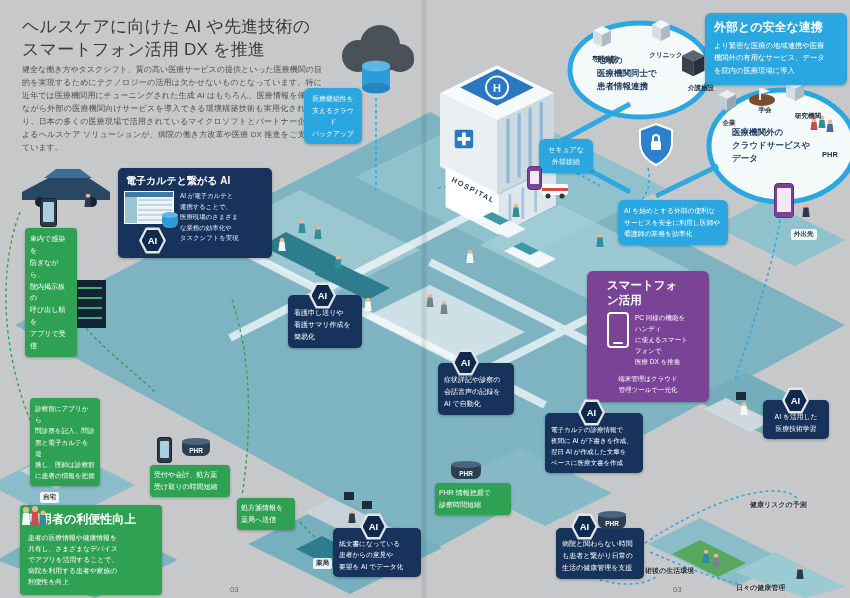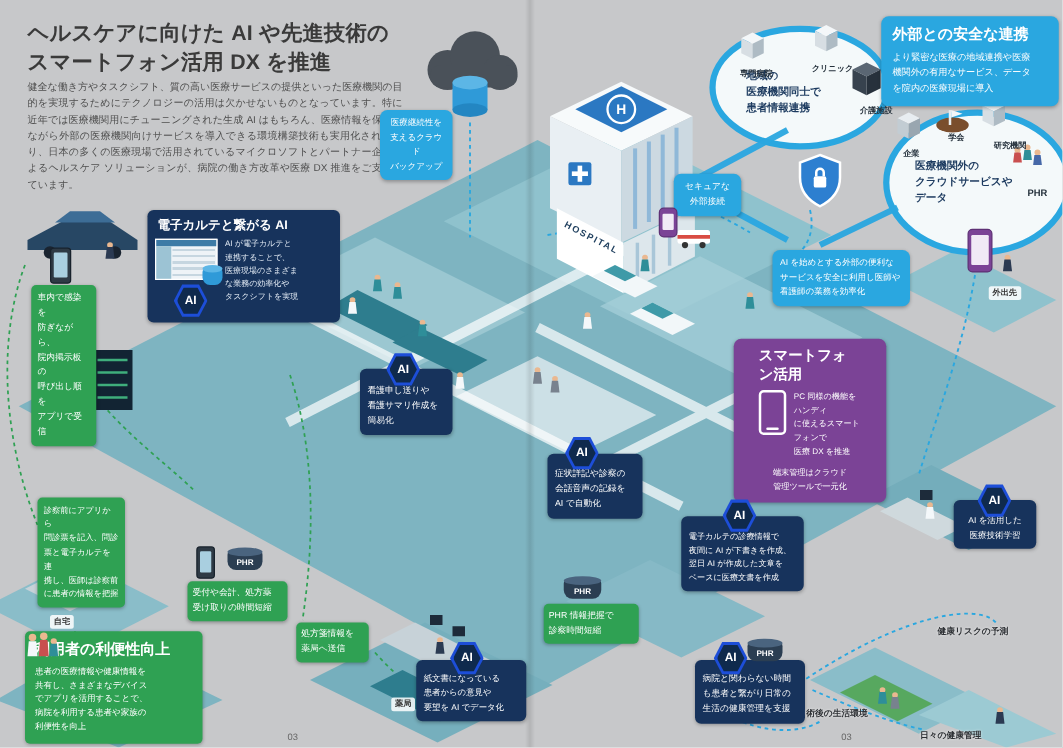--- a/index.html
+++ b/index.html
@@ -1,31 +1,31 @@
 <!DOCTYPE html>
 <html><head>
 <meta charset="utf-8">
 <style>
   html,body{margin:0;padding:0;}
   body{font-family:"Liberation Sans","DejaVu Sans",sans-serif;}
   #canvas{position:relative;width:850px;height:598px;background:#c7c8ca;overflow:hidden;}
   svg{position:absolute;left:0;top:0;}
   .pre{white-space:pre-line;}
   
-  .title{position:absolute;left:22px;font-size:17px;font-weight:bold;color:#3a3a3a;letter-spacing:.2px;}
+  .title{position:absolute;left:22px;font-size:17px;font-weight:normal;color:#3a3a3a;letter-spacing:.2px;}
   .intro{position:absolute;left:22px;top:64px;width:300px;font-size:8px;line-height:1.62;color:#4f4f4f;text-align:justify;}
   
   .co{position:absolute;color:#fff;box-shadow:0 1px 3px rgba(0,0,0,.28);box-sizing:border-box;}
   .green{background:#2fa153;border-radius:4px;padding:5px 5px;font-size:7px;line-height:1.7;}
   .navy{background:#17335c;border-radius:5px;padding:5px 6px;font-size:7px;line-height:1.7;}
   .blue{background:#2aa7e0;border-radius:6px;padding:5px 6px;font-size:7px;line-height:1.7;}
   .purple{background:#7b4396;border-radius:6px;padding:7px 20px;font-size:6.5px;line-height:1.7;}
   .co-h{font-weight:bold;line-height:1.3;}
   
-  .hex{position:absolute;width:27px;height:27px;background:#1d4ed8;
+  .hex{position:absolute;width:27px;height:27px;background:#e5e5e5;
     clip-path:polygon(25% 2%,75% 2%,100% 50%,75% 98%,25% 98%,0 50%);
     display:flex;align-items:center;justify-content:center;z-index:6;}
   .hex-in{width:22px;height:22px;background:#0f2a4d;
     clip-path:polygon(25% 2%,75% 2%,100% 50%,75% 98%,25% 98%,0 50%);
     display:flex;align-items:center;justify-content:center;color:#fff;font-size:9.5px;font-weight:bold;}
   
   .cyl{position:absolute;z-index:6;color:#fff;font-weight:bold;font-size:6.5px;text-align:center;}
   .cyl .body{position:relative;background:#2b3e52;border-radius:3px 3px 7px 7px;padding:6px 4px 2px;}
   .cyl .body::before{content:"";position:absolute;left:0;right:0;top:-3px;height:7px;background:#4a647f;border-radius:50%;}
   .cyl .body span{position:relative;z-index:1;}

